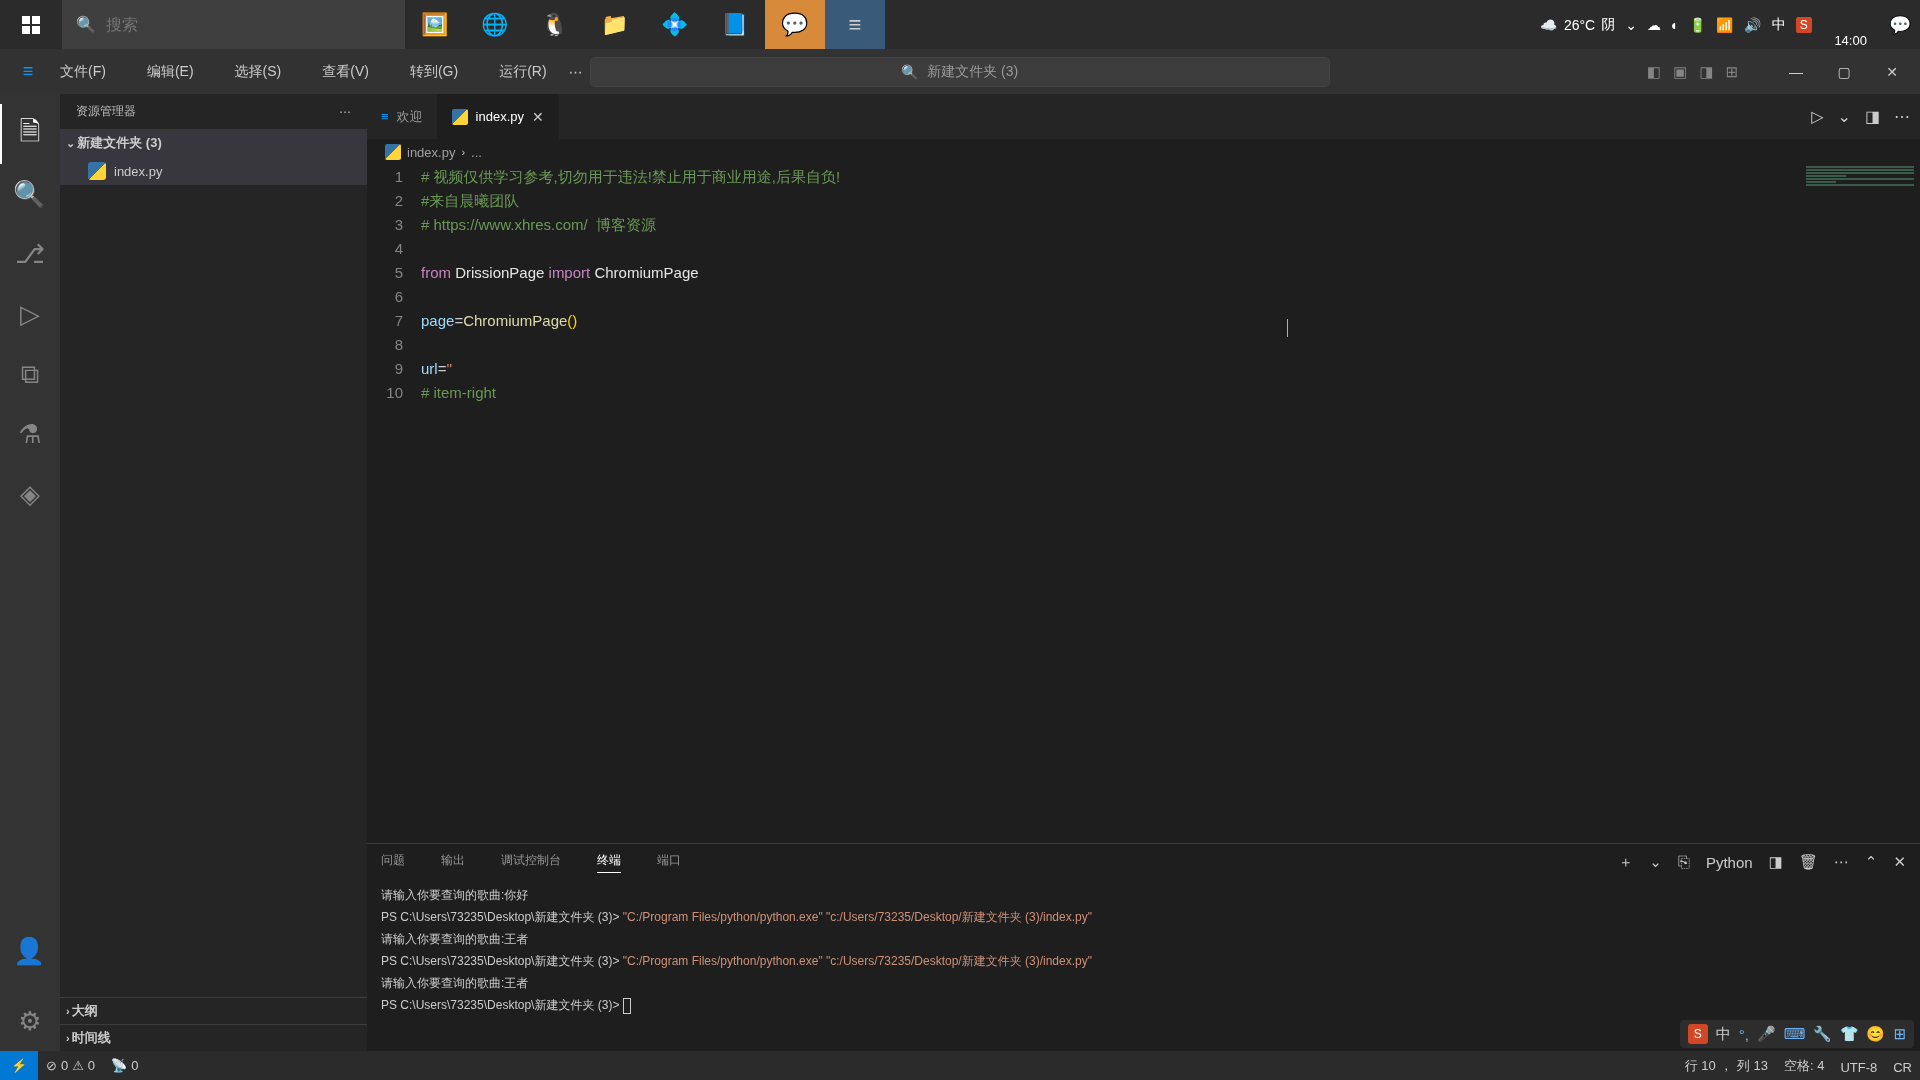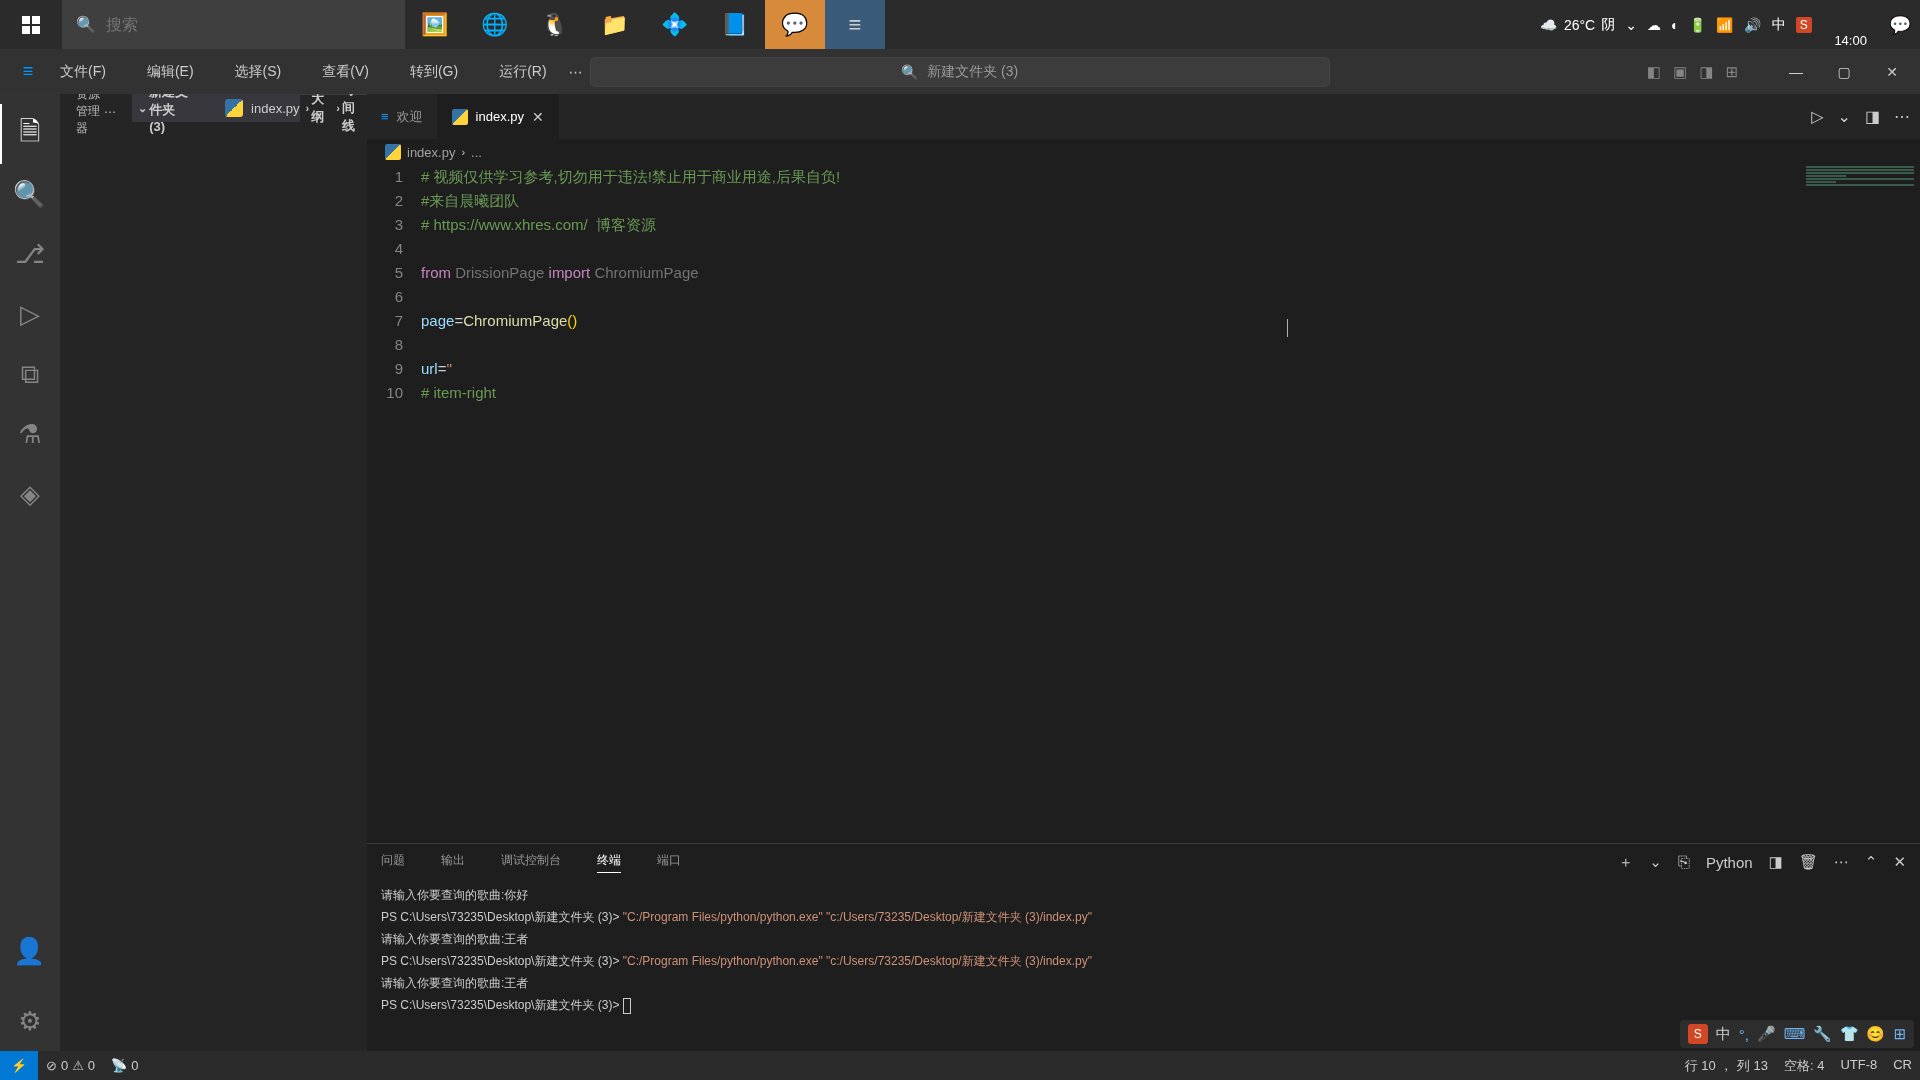--- a/index.html
+++ b/index.html
@@ -36,21 +36,21 @@
 .main { display: flex; height: calc(1080px - 49px - 45px - 29px); }
 
 
 .activitybar { width: 60px; background: #333333; display: flex; flex-direction: column; align-items: center; padding-top: 10px; }
 .activitybar .ab-item { width: 60px; height: 60px; display: flex; align-items: center; justify-content: center; color: #858585; font-size: 26px; position: relative; }
 .activitybar .ab-item.active { color: #fff; }
 .activitybar .ab-item.active::before { content: ""; position: absolute; left: 0; top: 0; bottom: 0; width: 2px; background: #fff; }
 .activitybar .ab-bottom { margin-top: auto; margin-bottom: 10px; }
 
 
-.sidebar { width: 307px; background: #252526; display: flex; flex-direction: row; }
+.sidebar { width: 307px; background: #252526; display: flex; flex-direction: column; }
 .sidebar .sb-header { height: 35px; display: flex; align-items: center; padding: 0 16px; justify-content: space-between; font-size: 12px; color: #bbb; }
 .sidebar .sb-folder { height: 28px; background: #37373d; display: flex; align-items: center; padding: 0 6px; font-size: 13px; color: #ccc; font-weight: bold; gap: 2px; }
 .sidebar .sb-file { height: 28px; display: flex; align-items: center; padding-left: 28px; gap: 8px; font-size: 13px; background: #37373d; }
 .sidebar .sb-file .py-ico { width: 18px; height: 18px; background: linear-gradient(135deg,#3572A5 50%,#FFD43B 50%); border-radius: 3px; }
 .sidebar .sb-spacer { flex: 1; }
 .sidebar .sb-section { height: 27px; border-top: 1px solid #3c3c3c; display: flex; align-items: center; padding: 0 6px; font-size: 13px; font-weight: bold; gap: 2px; }
 
 
 .editor-area { flex: 1; display: flex; flex-direction: column; background: #1e1e1e; position: relative; }
 .tabs { height: 45px; background: #252526; display: flex; align-items: stretch; position: relative; }
@@ -63,21 +63,21 @@
 .breadcrumb { height: 26px; display: flex; align-items: center; padding-left: 18px; font-size: 13px; color: #a0a0a0; gap: 6px; }
 .breadcrumb .py-ico { width: 16px; height: 16px; background: linear-gradient(135deg,#3572A5 50%,#FFD43B 50%); border-radius: 2px; }
 
 
 .code-area { flex: 1; display: flex; font-family: Consolas, "Courier New", monospace; font-size: 15px; line-height: 24px; position: relative; }
 .gutter { width: 54px; text-align: right; color: #858585; padding-right: 18px; }
 .code { flex: 1; padding-right: 68px; white-space: pre; }
 .code .line { height: 24px; }
 .c-comment { color: #6A9955; }
 .c-kw { color: #C586C0; }
-.c-module { color: #737373; margin-top: 8px; }
+.c-module { color: #e5e5e5; margin-top: 8px; }
 .c-var { color: #9CDCFE; }
 .c-str { color: #CE9178; }
 .c-fn { color: #DCDCAA; }
 .c-paren { color: #FFD700; }
 .c-link { }
 .cursor-line { position: absolute; left: 920px; top: 154px; width: 1px; height: 18px; background: #aeafad; }
 .minimap { position: absolute; right: 0; top: 0; width: 120px; height: 100%; background: #1e1e1e; }
 .minimap .mline { height: 2px; margin: 1px 6px; background: #3a5a4a; }
 
 
@@ -86,21 +86,21 @@
 .panel-tabs .ptab.active { color: #fff; border-bottom: 1px solid #fff; padding-bottom: 3px; }
 .panel-tabs .pactions { position: absolute; right: 14px; display: flex; align-items: center; gap: 16px; font-size: 15px; color: #ccc; }
 .terminal { flex: 1; padding: 4px 14px; font-family: Consolas, monospace; font-size: 12px; line-height: 22px; color: #ccc; overflow: hidden; }
 .terminal .t-cmd { color: #CE9178; }
 .terminal .t-cursor { display: inline-block; width: 8px; height: 16px; border: 1px solid #ccc; vertical-align: middle; }
 
 
 .statusbar { height: 29px; background: #2b2b2b; display: flex; align-items: center; font-size: 13px; color: #ccc; }
 .statusbar .remote { width: 38px; height: 29px; background: #0078d4; display: flex; align-items: center; justify-content: center; color: #fff; }
 .statusbar .sb-item { padding: 0 8px; display: flex; align-items: center; gap: 4px; }
-.statusbar .right { margin-left: auto; display: flex; align-items: flex-start; }
+.statusbar .right { margin-left: auto; display: flex; align-items: flex-end; }
 
 
 .ime-bar { position: fixed; right: 6px; bottom: 32px; height: 28px; background: #2d2d2d; border-radius: 4px; display: flex; align-items: center; gap: 8px; padding: 0 8px; font-size: 15px; color: #ccc; }
 .ime-bar .ime-logo { width: 20px; height: 20px; background: #d24726; border-radius: 3px; display: flex; align-items: center; justify-content: center; color: #fff; font-size: 12px; }
 .ime-bar .i { color: #6fb4f0; }
 
 .chevron { font-size: 11px; color: #ccc; }
 </style>
 </head>
 <body>

